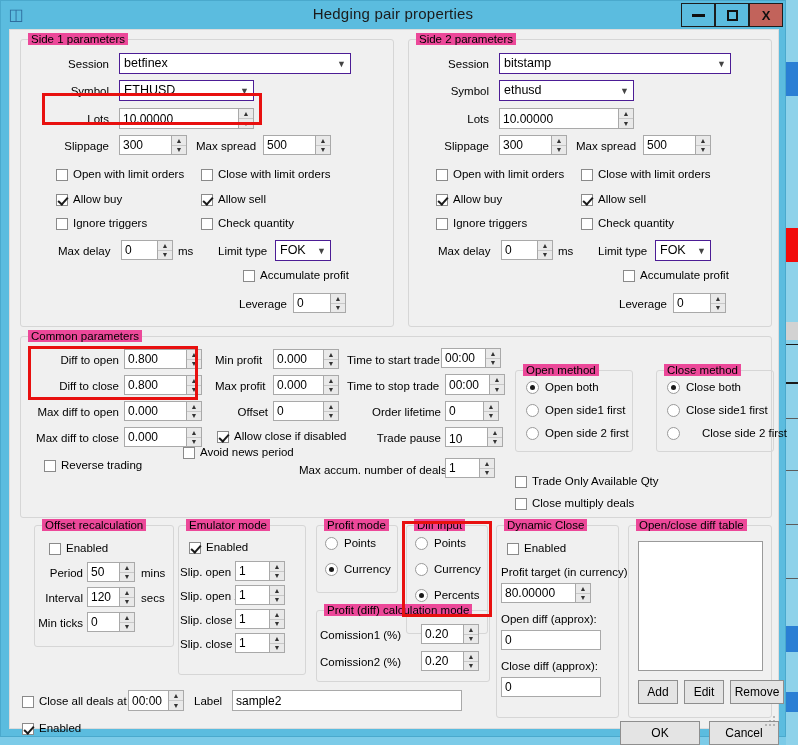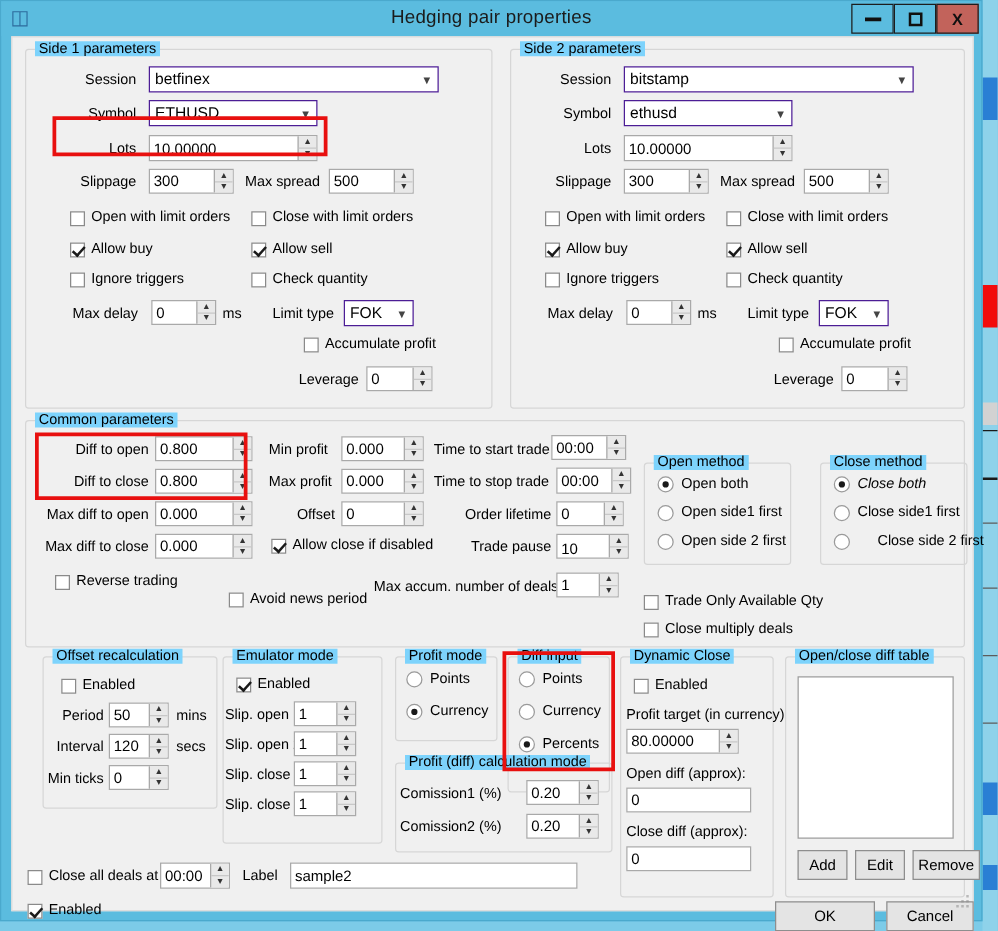--- a/index.html
+++ b/index.html
@@ -85,21 +85,21 @@
 
   
   .gb {
     position: absolute;
     border: 1px solid #d6d6d6;
     border-radius: 3px;
   }
   .gb > .gb-title {
     position: absolute;
     top: -7px; left: 7px;
-    background: #7dd3fc;
+    background: #ec4899;
     padding: 0 3px;
     font-size: 11.5px;
     color: #000;
     white-space: nowrap;
   }
 
   
   .lbl {
     position: absolute;
     font-size: 11.5px;
@@ -567,21 +567,21 @@
             <div>▲</div>
             <div>▼</div>
           </div>
       </div>
 
       <div class="cb on" style="left:196px;top:93px;">
         <span class="box"></span>
         <span class="txt">Allow close if disabled</span>
       </div>
 
-      <div class="cb" style="left:162px;top:136px;align-items:center;">
+      <div class="cb" style="left:162px;top:109px;align-items:center;">
         <span class="box"></span>
         <span class="txt">Avoid news period</span>
       </div>
 
       <div class="lbl" style="left:326px;top:17px;">Time to start trade</div>
       <div class="tb" style="left:420px;top:11px;width:60px;height:20px;">
         <div class="val">00:00</div>
         <div class="spin">
             <div>▲</div>
             <div>▼</div>
@@ -644,21 +644,21 @@
         <span class="box"></span>
         <span class="txt">Trade Only Available Qty</span>
       </div>
       <div class="cb" style="left:494px;top:160px;">
         <span class="box"></span>
         <span class="txt">Close multiply deals</span>
       </div>
 
       <div class="gb" style="left:635px;top:33px;width:118px;height:82px;">
         <div class="gb-title">Close method</div>
-        <div class="rb on" style="left:10px;top:10px;font-style:italic;">
+        <div class="rb on" style="left:10px;top:10px;">
           <span class="circ"></span>
           <span class="txt">Close both</span>
         </div>
         <div class="rb" style="left:10px;top:33px;">
           <span class="circ"></span>
           <span class="txt">Close side1 first</span>
         </div>
         <div class="rb" style="left:10px;top:56px;gap:16px;">
           <span class="circ"></span>
           <span class="txt">Close side 2 first</span>

